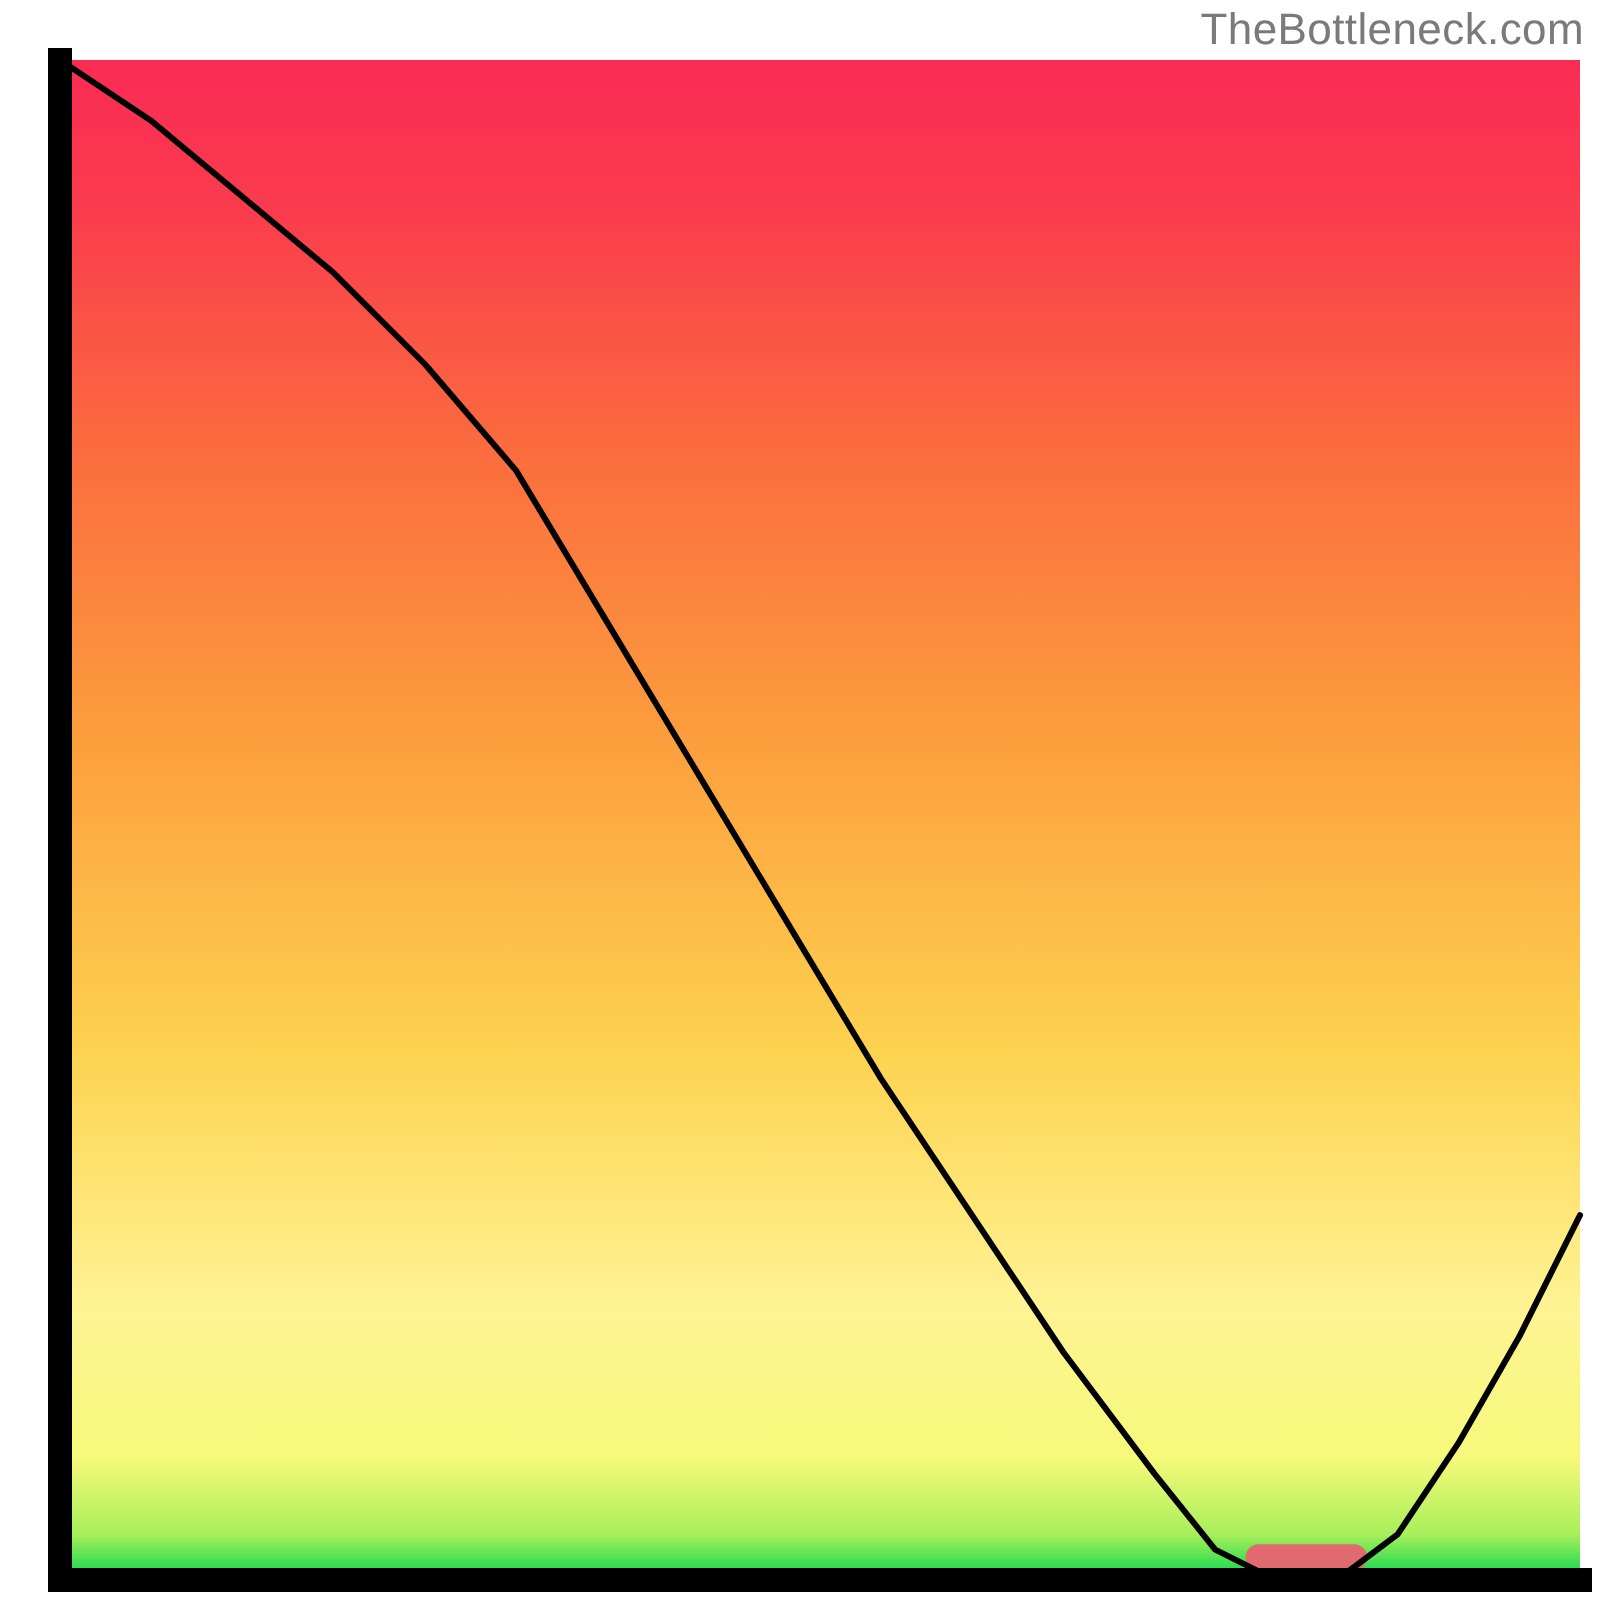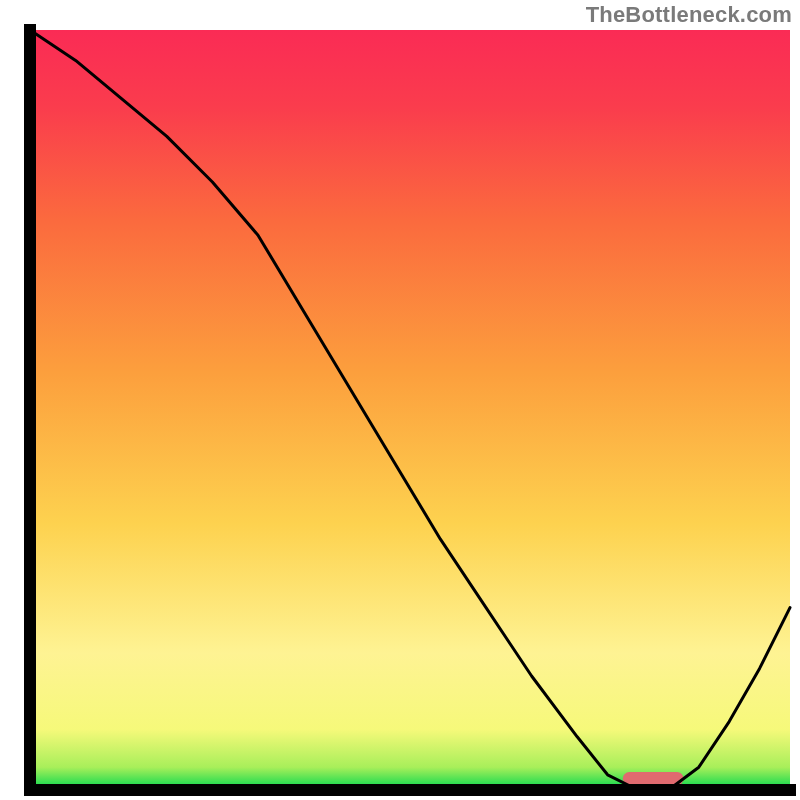--- a/index.html
+++ b/index.html
@@ -13,21 +13,21 @@
   .container {
     position: relative;
     width: 800px;
     height: 800px;
   }
   .watermark {
     position: absolute;
     top: 2px;
     right: 8px;
     font-size: 22px;
-    font-weight: 700;
+    font-weight: 400;
     color: #7a7a7a;
     letter-spacing: 0.2px;
   }
   svg {
     display: block;
   }
 </style>
 </head>
 <body>
 

